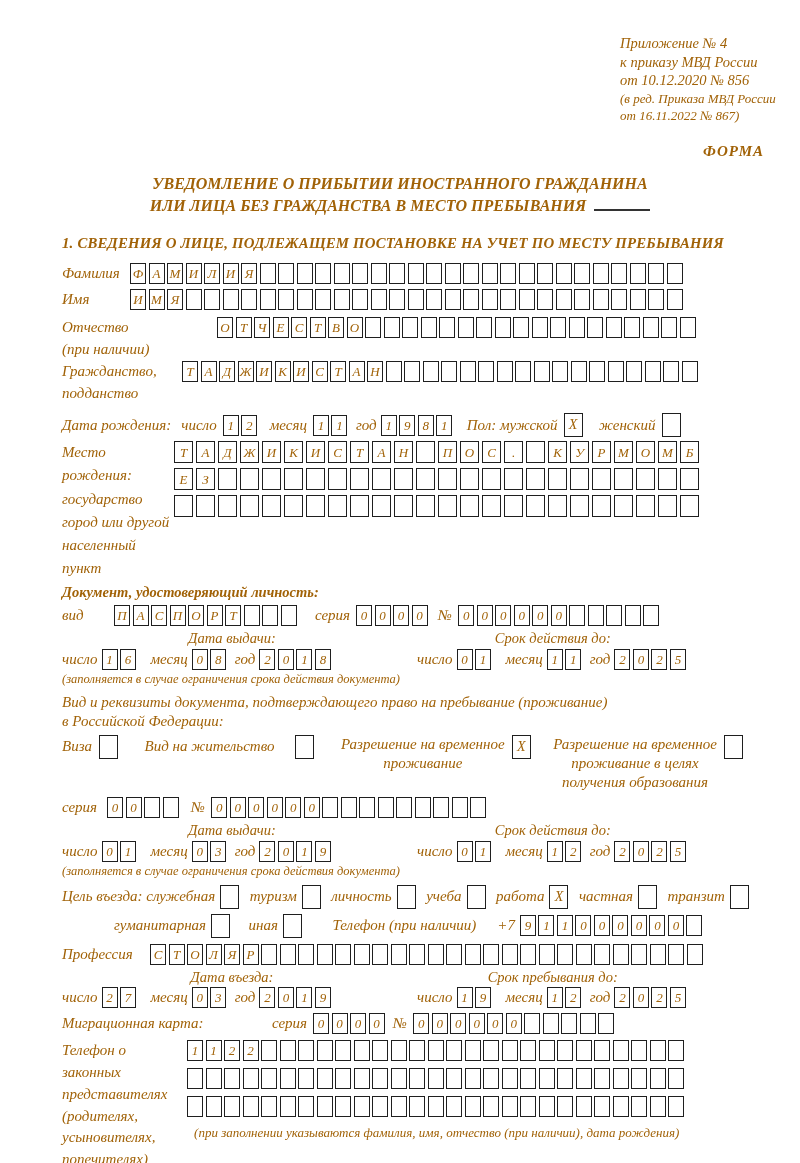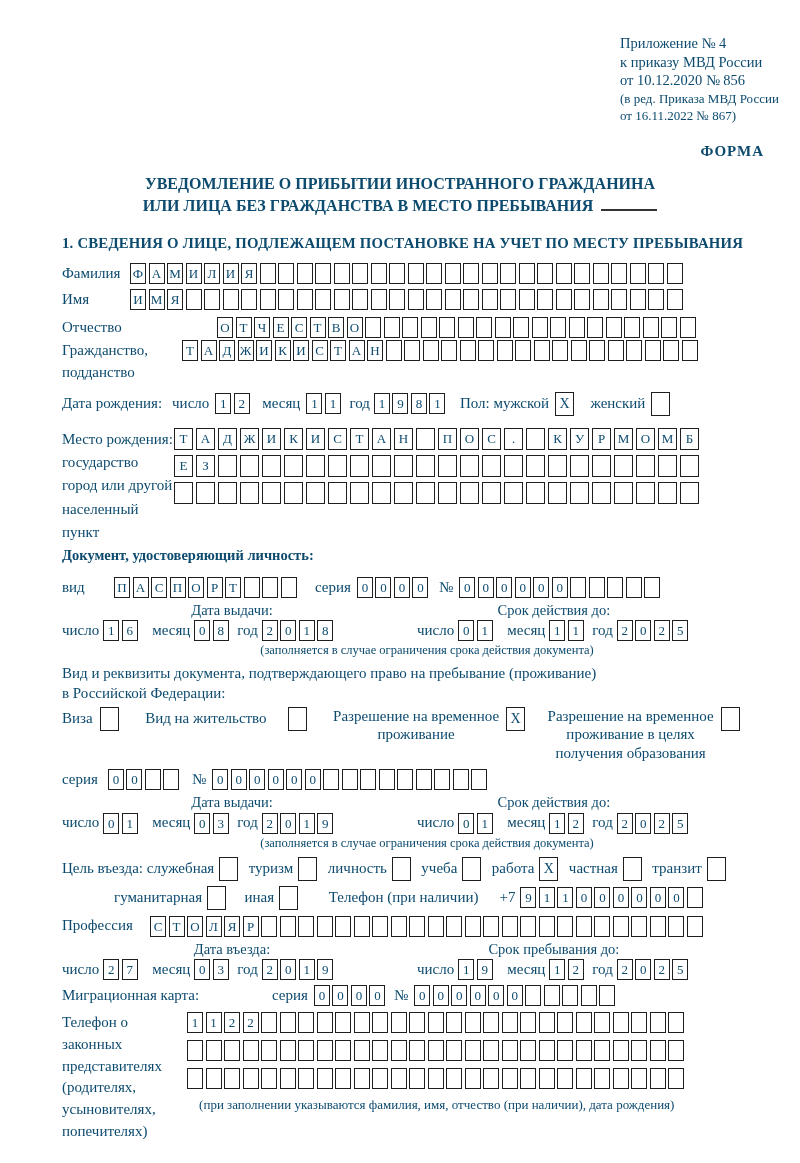--- a/index.html
+++ b/index.html
@@ -1,39 +1,39 @@
 <!DOCTYPE html>
 <html><head>
 <meta charset="utf-8">
 <style>
   * { box-sizing: border-box; }
   html,body { margin:0; padding:0; background:#ffffff; }
   .page {
-    width:800px; height:1163px; overflow:hidden; background:#ffffff; color:#0c4a6e;
+    width:800px; height:1163px; overflow:hidden; background:#ffffff; color:#a16207;
     font-family:"Liberation Serif", serif; font-size:15px; line-height:1.28;
-    padding:34px 8px 10px 62px; position:relative;
+    padding:34px 8px 10px 62px; position:relative;font-style:italic;
   }
   
   .cellrow { display:inline-flex; flex-wrap:nowrap; vertical-align:middle; }
   .cell {
     display:inline-flex; flex:none; align-items:center; justify-content:center;
     width:16px; height:21px; border:1.5px solid #1f1f1f; margin-right:2.5px;
     font-size:13px; line-height:1; background:#fff;
   }
   .wide .cell { width:19px; height:22px; margin-right:3px; }
   .cbx .cell { width:19px; height:24px; border-width:1.6px; font-size:14px; }
   
   .frow { display:flex; align-items:center; }
   .lbl { flex:none; }
   .dl { flex:none; }
   .w68 { width:68px; } .w120 { width:120px; } .w155 { width:155px; } .w52 { width:52px; } .w210 { width:210px; }
   .ml6{margin-left:6px;} .ml8{margin-left:8px;} .ml10{margin-left:10px;} .ml12{margin-left:12px;}
   .ml14{margin-left:14px;} .ml16{margin-left:16px;} .ml20{margin-left:20px;} .ml24{margin-left:24px;}
   .mr4{margin-right:4px;} .mr6{margin-right:6px;} .mr10{margin-right:10px;}
-  .mt2{margin-top:2px;} .mt4{margin-top:12px;} .mt5{margin-top:5px;} .mt6{margin-top:6px;}
+  .mt2{margin-top:2px;} .mt4{margin-top:4px;} .mt5{margin-top:5px;} .mt6{margin-top:6px;}
   .mt7{margin-top:7px;} .mt10{margin-top:10px;}
   
   .hdr { margin-left:558px; font-size:14.5px; }
   .hdr .small { font-size:13px; margin-top:1px; }
   .forma { text-align:right; padding-right:28px; font-weight:bold; font-size:15px; margin-top:17px; letter-spacing:1px; }
   .title { width:676px; text-align:center; font-weight:bold; font-size:16px; margin-top:12px; line-height:1.4; }
   .uline { display:inline-block; width:56px; border-bottom:2px solid #333; margin-left:8px; }
   .sec1 { margin-top:16px; font-weight:bold; font-size:14.8px; letter-spacing:0.2px; }
   .subl { font-size:15px; margin-top:2px; }
   
@@ -41,21 +41,21 @@
   .bp-labels { width:112px; flex:none; line-height:1.55; }
   .bp-cells .cellrow { display:flex; margin-bottom:5px; }
   .doch { font-weight:bold; font-size:14.5px; margin-top:2px; }
   
   .dgroup { display:flex; margin-top:3px;gap:15px; }
   .dcol-l { width:340px; flex:none; }
   .dcol-r { }
   .dlabel { text-align:center; font-size:14.5px; }
   .drow { display:flex; align-items:center; margin-top:1px; }
   .drow .dl { margin-right:4px; }
-  .note { text-align:center; font-size:12.5px; margin-top:1px; }
+  .note { text-align:left; font-size:12.5px; margin-top:1px; }
   
   .optrow { display:flex; align-items:flex-start; margin-top:4px; }
   .opt { display:flex; align-items:flex-start; }
   .otxt { margin-right:7px; margin-top:2px; }
   .otxt-c { margin-right:7px; text-align:center; line-height:1.25; }
   .purpose .dl { margin-right:5px; }
   .purpose .cellrow { margin-right:8px; }
   
   .reps { display:flex; align-items:flex-start; margin-top:6px; }
   .reps-labels { width:125px; flex:none; line-height:1.45; }
@@ -182,20 +182,21 @@
         <span class="cell">&nbsp;</span>
         <span class="cell">&nbsp;</span>
         <span class="cell">&nbsp;</span>
         <span class="cell">&nbsp;</span>
         <span class="cell">&nbsp;</span>
         <span class="cell">&nbsp;</span>
         <span class="cell">&nbsp;</span>
         <span class="cell">&nbsp;</span>
       </span>
   </div>
+  <div class="subl">(при наличии)</div>
 
   <div class="frow mt2">
     <span class="lbl w120">Гражданство,</span>
     <span class="cellrow">
         <span class="cell">Т</span>
         <span class="cell">А</span>
         <span class="cell">Д</span>
         <span class="cell">Ж</span>
         <span class="cell">И</span>
         <span class="cell">К</span>

